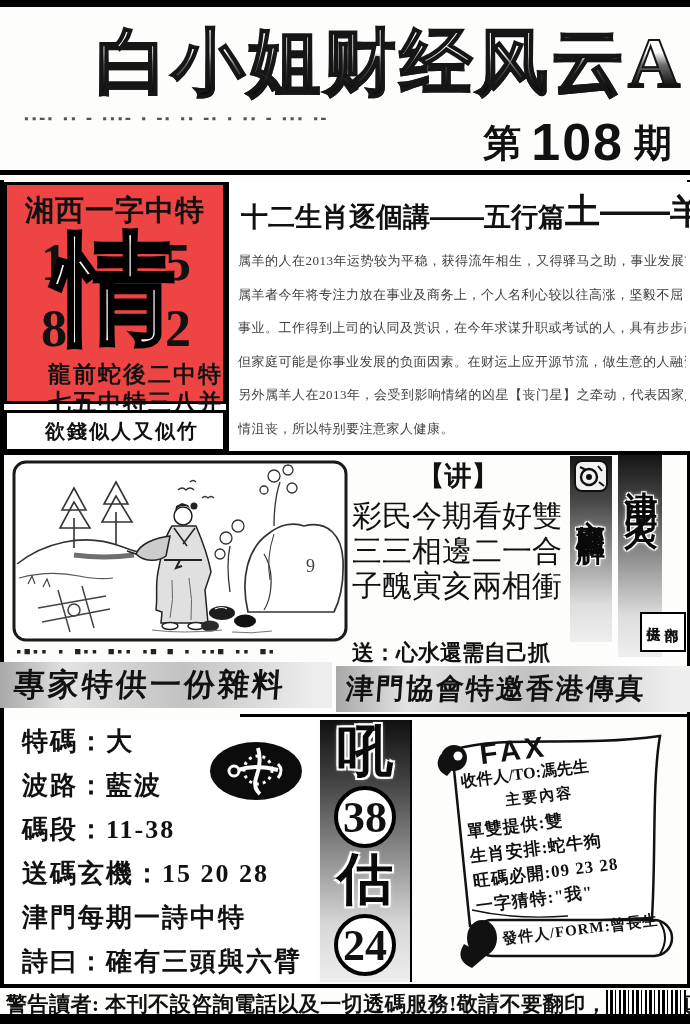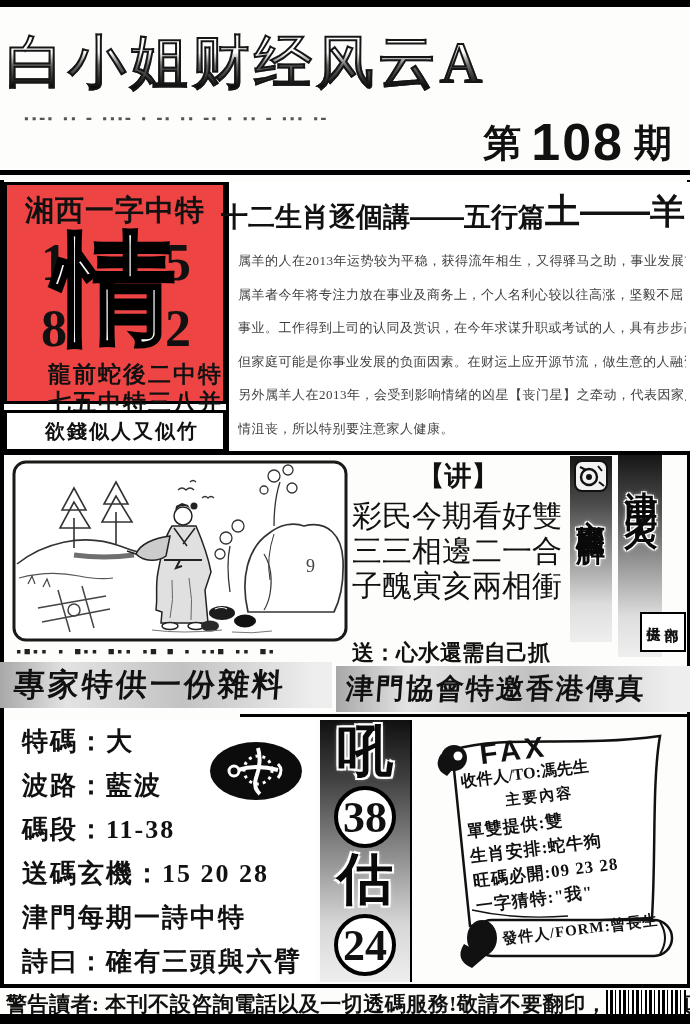--- a/index.html
+++ b/index.html
@@ -6,21 +6,21 @@
   html,body { background:#e9e9e6; }
   body { font-family:"Liberation Serif","DejaVu Serif",serif; color:#111; }
   .page { position:relative; width:690px; height:1024px; background:#fdfdfb; margin:0 auto; overflow:hidden; }
 
   .bar { position:absolute; left:0; width:690px; background:#000; }
   .pageborder { position:absolute; background:#000; }
 
   
   .masthead-title{
     position:absolute; left:6px; top:10px; width:678px; height:106px;
-    font-size:58px; font-weight:normal; text-align:left; letter-spacing:4px;
+    font-size:72px; font-weight:bold; text-align:right; letter-spacing:4px;
     line-height:106px; white-space:nowrap;
     background:linear-gradient(180deg,#ffffff 0%,#fdfdfd 40%,#6b6b6b 52%,#0c0c0c 72%,#000 100%);
     -webkit-background-clip:text; background-clip:text; color:transparent;
     -webkit-text-stroke:2px #161616;
   }
   .smudge{ position:absolute; font-family:"DejaVu Sans Mono",monospace; color:#555;
     font-size:8px; letter-spacing:3px; white-space:nowrap; overflow:hidden; }
   .issue{ position:absolute; right:18px; top:116px; display:flex; align-items:flex-end; gap:10px;
     font-weight:900; }
   .issue .cjk{ font-size:38px; line-height:50px; }
@@ -34,21 +34,21 @@
   .hg-1{ left:34px; top:6px; } .hg-5{ left:158px; top:6px; }
   .hg-8{ left:34px; top:72px; } .hg-2{ left:158px; top:72px; }
   .hg-big{ position:absolute; left:0; right:0; top:-6px; text-align:center;
     font-size:120px; line-height:130px; color:#fff; -webkit-text-stroke:3px #000; font-weight:bold; }
   .hunan-line{ text-align:right; font-size:23px; font-weight:bold; line-height:28px; letter-spacing:2px; }
   .riddle{ position:absolute; left:4px; top:410px; width:222px; height:42px; border:3px solid #000;
     background:#fff; font-size:20px; font-weight:bold; line-height:36px; padding-left:38px; letter-spacing:2px; }
 
   
   .zodiac{ position:absolute; left:226px; top:182px; width:464px; height:271px; border-left:3px solid #000; background:#fff; }
-  .zodiac-head{ display:flex; justify-content:center; align-items:flex-end; padding:6px 25px 0 12px; }
+  .zodiac-head{ display:flex; justify-content:space-between; align-items:flex-end; padding:6px 25px 0 12px; }
   .zodiac-h2{ font-size:27px; font-weight:900; letter-spacing:0; white-space:nowrap; font-family:"Liberation Sans",sans-serif; }
   .zodiac-el{ font-size:35px; font-weight:900; white-space:nowrap; font-family:"Liberation Sans",sans-serif; }
   .zodiac-body{ margin-top:9px; padding:0 4px 0 9px; }
   .zline{ font-size:13px; color:#3f3f3f; line-height:33.5px; white-space:nowrap; overflow:hidden; letter-spacing:.5px; }
 
   .hr{ position:absolute; background:#000; }
 
   
   .pic{ position:absolute; left:12px; top:460px; width:336px; height:182px; }
   .poem{ position:absolute; left:352px; top:458px; width:212px; }

